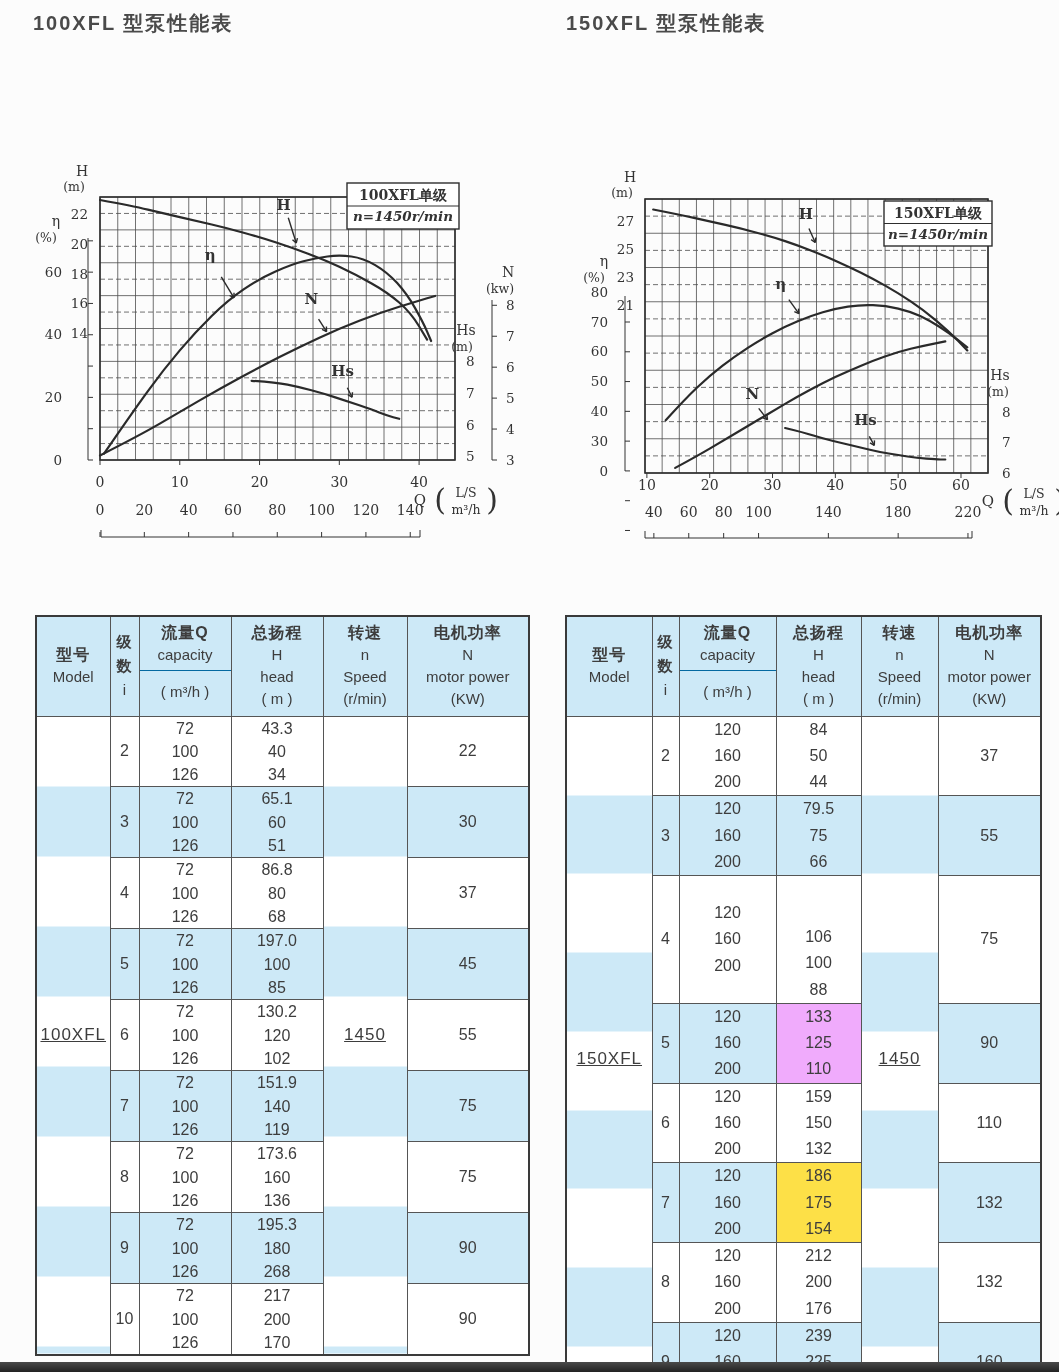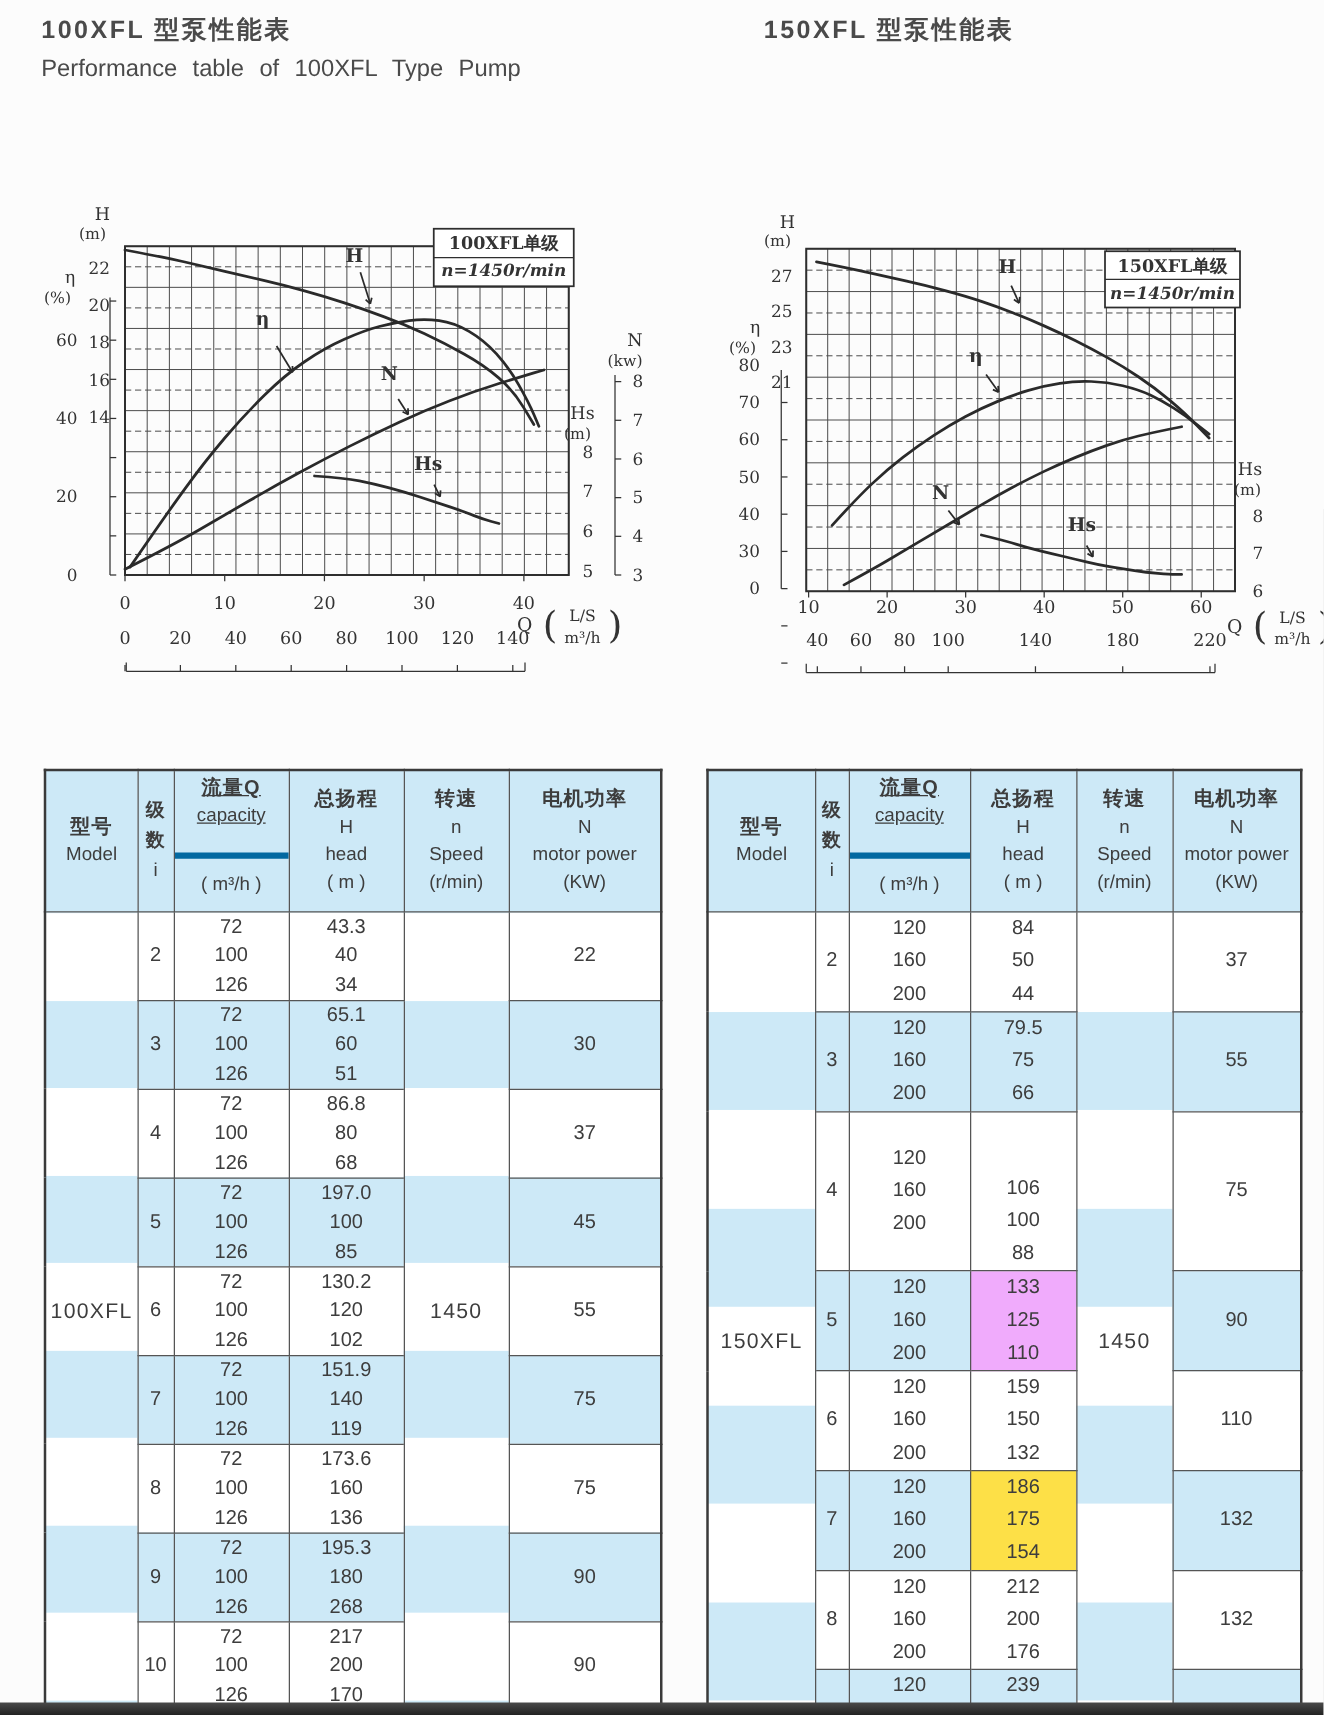--- a/index.html
+++ b/index.html
@@ -7,37 +7,36 @@
         font-family:"Liberation Sans",sans-serif;color:#3d3d3d;}
   .title-zh{position:absolute;font-size:20px;color:#4a4a4a;letter-spacing:2px;font-weight:bold;}
   .title-en{position:absolute;font-size:19px;color:#4a4a4a;word-spacing:7px;}
   svg.charts{position:absolute;left:0;top:0;}
   table.perf{position:absolute;border-collapse:collapse;table-layout:fixed;background:#fff;
              text-align:center;border:2px solid #3a3a3a;color:#3d3d3d;}
   table.perf th,table.perf td{border:1px solid #555;padding:0;vertical-align:middle;text-align:center;}
   table.perf thead th{background:#cde9f7;font-weight:normal;}
   .hl{line-height:22px;font-size:15px;}
   .zh{font-weight:bold;font-size:16px;letter-spacing:1px;}
-  .qtop{border-bottom:5px solid #0369a1;padding:3px 0 18px 0;text-decoration:underline;}
+  .qtop{border-bottom:1px solid #0369a1;padding:3px 0 4px 0;}
   .qbot{line-height:42px;font-size:15px;}
   .stageline{line-height:24px;font-size:15px;}
   td.datacell{font-size:16px;}
-  td.bigcell{font-size:17px;letter-spacing:1px;}
+  td.bigcell{font-size:17px;letter-spacing:1px;text-decoration:underline;}
   .sub{overflow:hidden;}
   .bottom-bar{position:absolute;left:0;top:1362px;width:1059px;height:10px;
               background:linear-gradient(180deg,#4a4a4a,#222);}
 </style>
 </head>
 <body>
 
 <div class="page">
 
   <div class="title-zh" style="left:33px;top:10px">100XFL 型泵性能表</div>
-  <div class="title-en" style="left:33px;top:45px">Performance table of 100XFL Type Pump</div>
-  <div class="title-zh" style="left:611px;top:10px">150XFL 型泵性能表</div>
+  <div class="title-zh" style="left:566px;top:10px">150XFL 型泵性能表</div>
 
   <svg class="charts" width="1059" height="600" id="charts-svg">
       <g>
         <g stroke="#4c4c4c" stroke-width="0.8">
           <line x1="100" y1="197" x2="100" y2="460"></line>
           <line x1="117.75" y1="197" x2="117.75" y2="460"></line>
           <line x1="135.5" y1="197" x2="135.5" y2="460"></line>
           <line x1="153.25" y1="197" x2="153.25" y2="460"></line>
           <line x1="171" y1="197" x2="171" y2="460"></line>
           <line x1="188.75" y1="197" x2="188.75" y2="460"></line>

